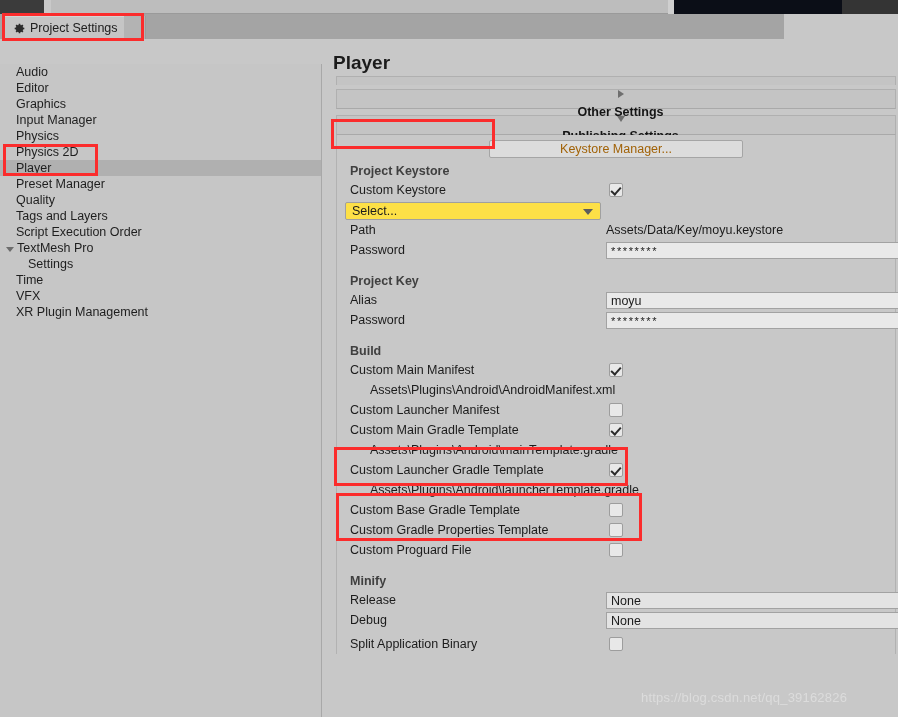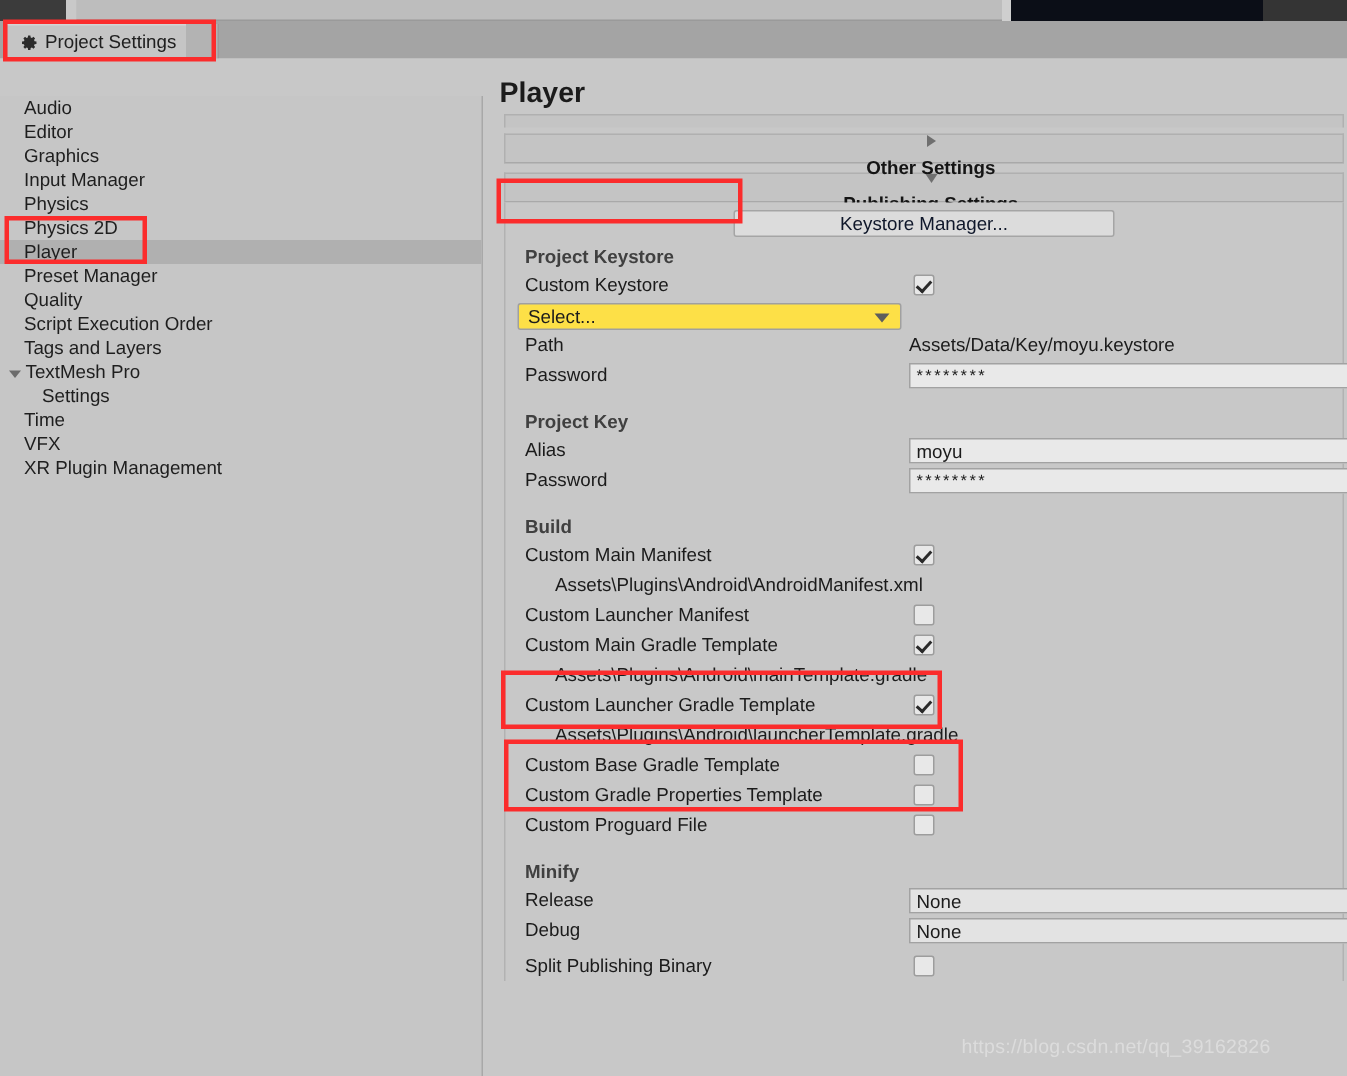--- a/index.html
+++ b/index.html
@@ -17,21 +17,21 @@
   #topbar { position:absolute; left:0; top:0; width:898px; height:14px; background:#bdbdbd; }
   #topbar .dark-left  { position:absolute; left:0;   top:0; width:44px;  height:14px; background:#3b3b3b; }
   #topbar .sep-left   { position:absolute; left:44px;top:0; width:7px;   height:14px; background:#c9c9c9; }
   #topbar .mid        { position:absolute; left:51px;top:0; width:617px; height:14px;
                         background:#bdbdbd; border-bottom:1px solid #9a9a9a; }
   #topbar .sep-right  { position:absolute; left:668px;top:0; width:6px;  height:14px; background:#cfcfcf; }
   #topbar .dark-mid   { position:absolute; left:674px;top:0; width:168px;height:14px; background:#0b0e17; }
   #topbar .dark-right { position:absolute; left:842px;top:0; width:56px; height:14px; background:#343434; }
 
   
-  #tabstrip { position:absolute; left:0; top:14px; width:898px; height:25px; background:#a4a4a4; }
+  #tabstrip { position:absolute; left:0; top:14px; width:784px; height:25px; background:#a4a4a4; }
   #tab-project-settings {
     position:absolute; left:4px; top:2px; height:23px;
     display:flex; align-items:center; gap:5px;
     padding:0 14px 0 9px;
     background:#c5c5c5;
     border-top:1px solid #d4d4d4;
     border-left:1px solid #b4b4b4;
     border-right:1px solid #9b9b9b;
     font-size:12.5px; color:#202020; white-space:nowrap;
   }
@@ -109,21 +109,21 @@
   }
 
   .btn {
     display:block;
     margin:0 auto;
     width:254px; height:18px; line-height:17px;
     text-align:center;
     background:#dcdcdc;
     border:1px solid #a5a5a5;
     border-radius:2px;
-    font-size:12.5px; color:#0f172a;
+    font-size:12.5px; color:#a16207;
   }
 
   .group-title {
     font-size:12.5px; font-weight:bold; color:#404040;
     padding:6px 0 2px 13px;
   }
 
   .row { height:20px; display:flex; align-items:center; position:relative; }
   .row .lbl { padding-left:13px; font-size:12.5px; color:#1b1b1b; white-space:nowrap; }
   .row .lbl.indent { padding-left:33px; }
@@ -229,22 +229,22 @@
   <div id="sidebar">
       <div class="side-item"><span>Audio</span></div>
       <div class="side-item"><span>Editor</span></div>
       <div class="side-item"><span>Graphics</span></div>
       <div class="side-item"><span>Input Manager</span></div>
       <div class="side-item"><span>Physics</span></div>
       <div class="side-item"><span>Physics 2D</span></div>
       <div class="side-item selected"><span>Player</span></div>
       <div class="side-item"><span>Preset Manager</span></div>
       <div class="side-item"><span>Quality</span></div>
+      <div class="side-item"><span>Tags and Layers</span></div>
       <div class="side-item"><span>Script Execution Order</span></div>
-      <div class="side-item"><span>Tags and Layers</span></div>
       <div class="side-item expandable">
         <span class="tri open"></span>
         <span>TextMesh Pro</span>
       </div>
       <div class="side-item child"><span>Settings</span></div>
       <div class="side-item"><span>Time</span></div>
       <div class="side-item"><span>VFX</span></div>
       <div class="side-item"><span>XR Plugin Management</span></div>
     </div>
 
@@ -361,21 +361,21 @@
         </div>
 
         <div class="row">
           <span class="lbl">Debug</span>
           <span class="minify-field">None</span>
         </div>
 
         <div class="spacer-xs"></div>
 
         <div class="row">
-          <span class="lbl">Split Publishing Binary</span>
+          <span class="lbl">Split Application Binary</span>
           <span class="cb"></span>
         </div>
 
       </div>
     </div>
   </div>
 </div>
 
 <div class="hl" style="left:2px;  top:13px;  width:142px; height:28px;"></div>
 <div class="hl" style="left:3px;  top:144px; width:95px;  height:32px;"></div>

